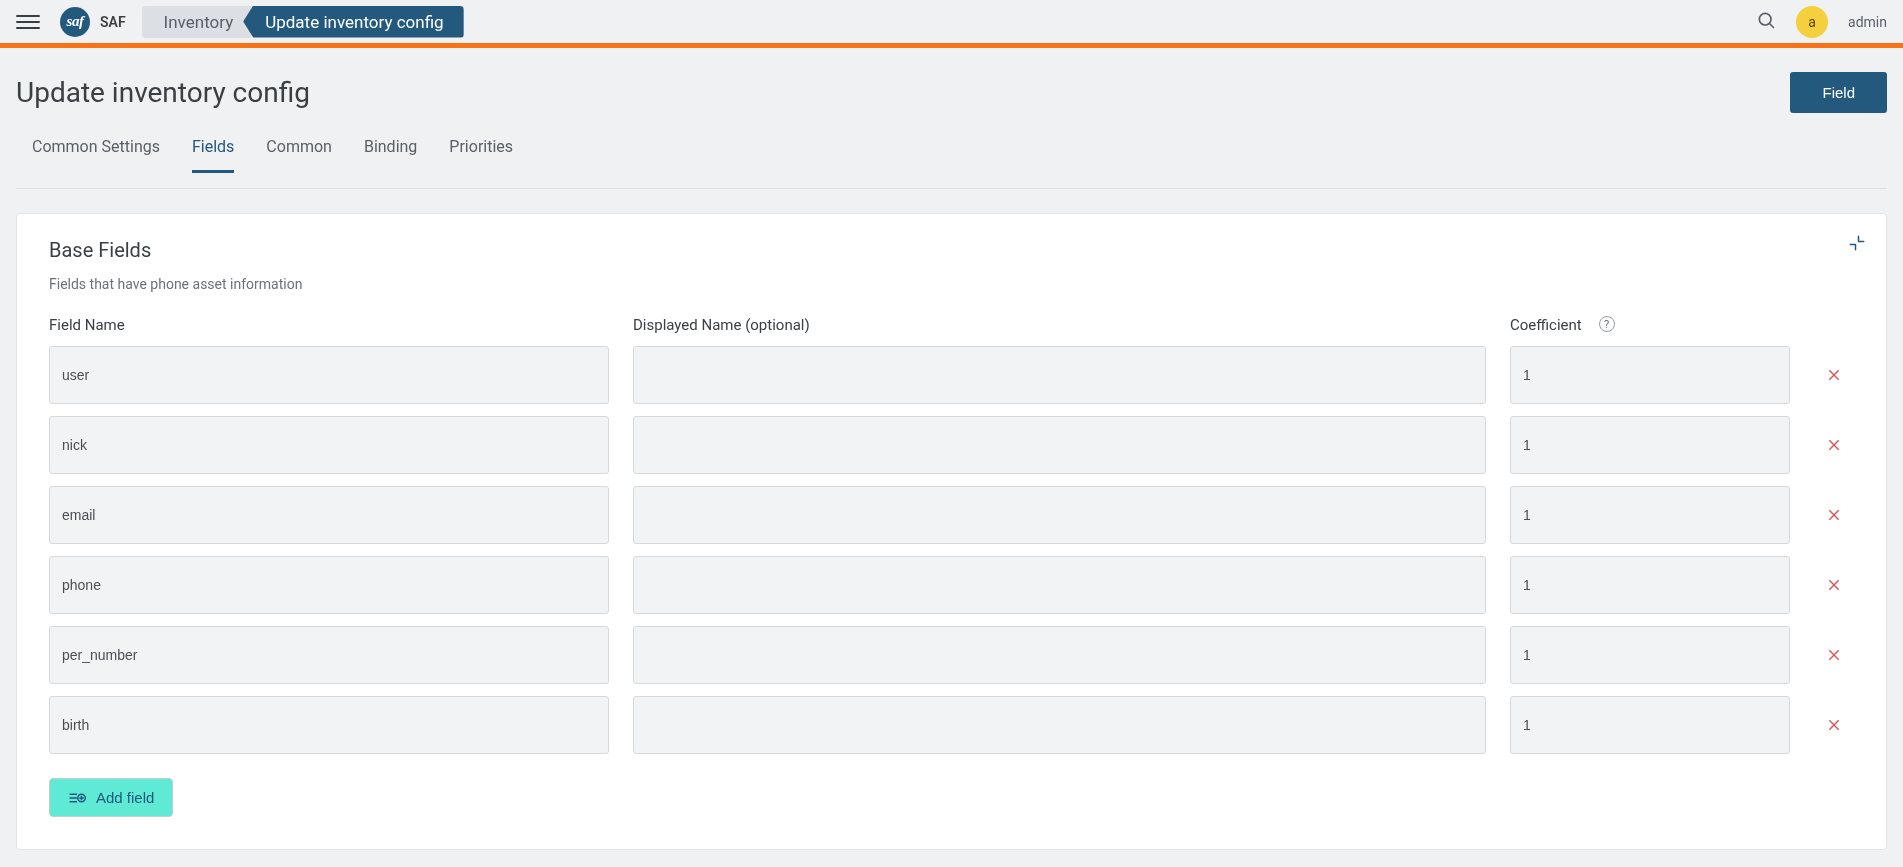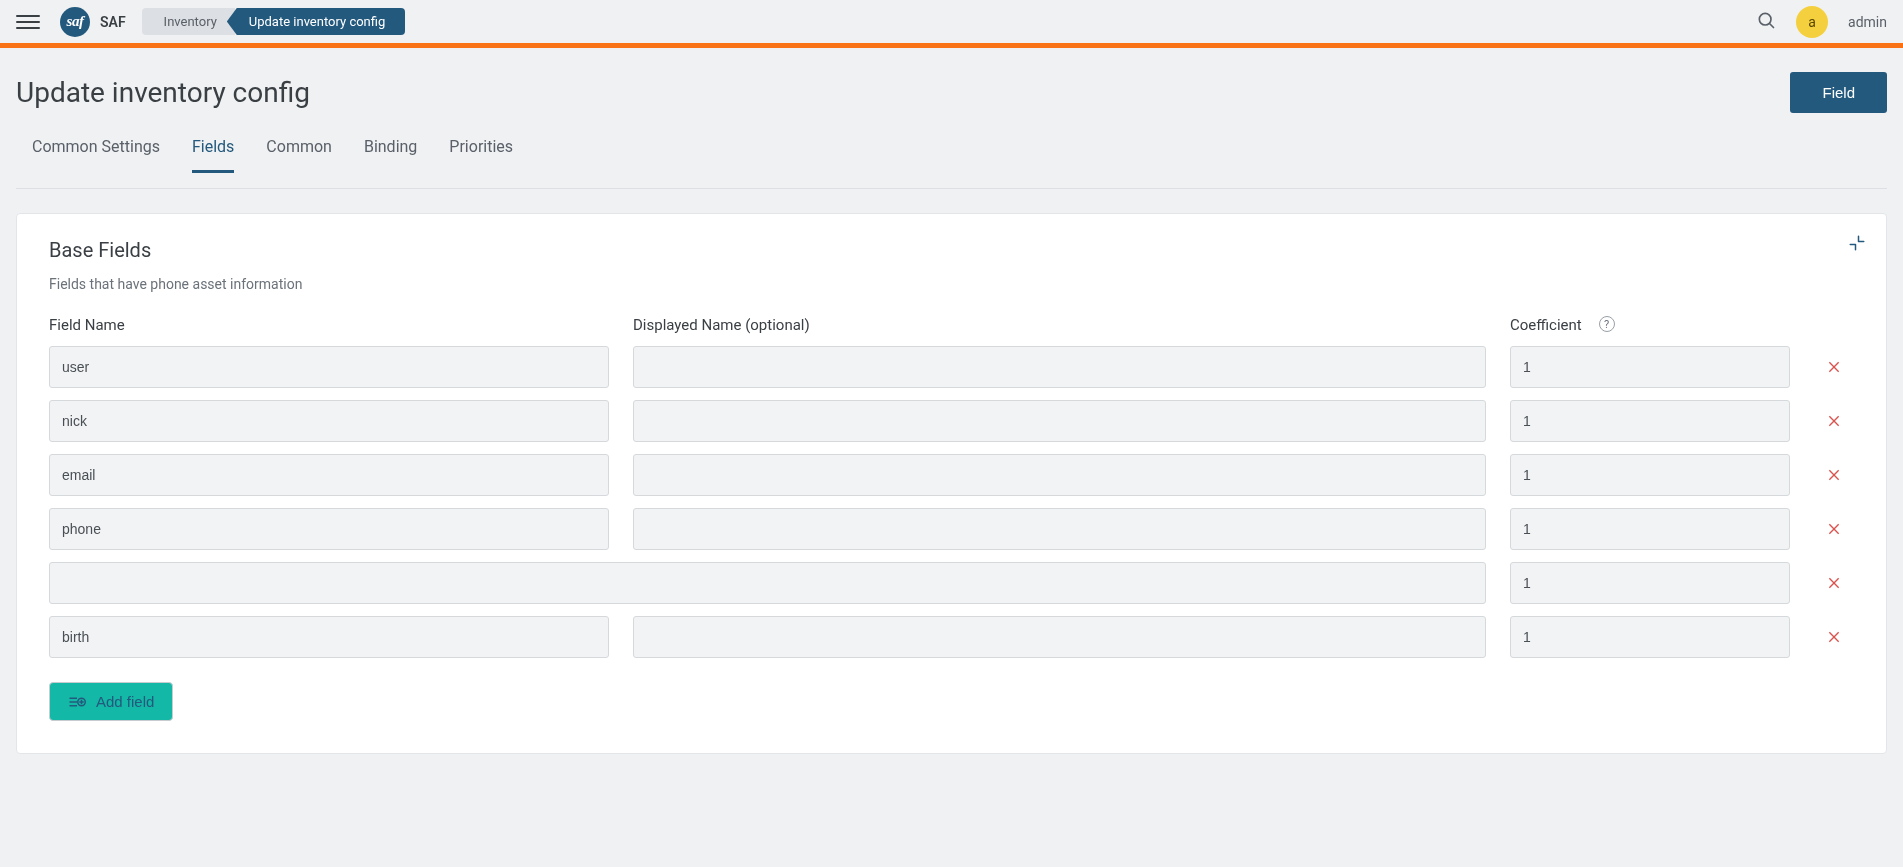--- a/index.html
+++ b/index.html
@@ -56,21 +56,21 @@
     color: #3a3f44;
     margin-right: 16px;
   }
   .breadcrumb {
     display: flex;
     align-items: center;
   }
   .crumb {
     position: relative;
     padding: 6px 18px 6px 22px;
-    font-size: 13px;
+    font-size: 17px;
   }
   .crumb-inactive {
     background: #dcdfe3;
     color: #5a6069;
     border-radius: 4px 0 0 4px;
   }
   .crumb-active {
     background: #24597e;
     color: #fff;
     margin-left: -8px;
@@ -181,21 +181,21 @@
   }
 
   .field-row {
     display: flex;
     gap: 24px;
     margin-top: 12px;
     align-items: center;
   }
   .field-row input {
     width: 100%;
-    height: 42px;
+    height: 58px;
     padding: 0 12px;
     background: #f2f3f4;
     border: 1px solid #d6d9dc;
     border-radius: 3px;
     font-size: 14px;
     color: #4a4f55;
   }
 
   .delete-btn {
     width: 40px;
@@ -205,21 +205,21 @@
     cursor: pointer;
   }
   .delete-btn svg { width: 16px; height: 16px; stroke: #d9534f; stroke-width: 2; }
 
   .add-field-btn {
     margin-top: 24px;
     display: inline-flex;
     align-items: center;
     gap: 10px;
     border: 1px solid #c8ccd0;
-    background: #14b8a6;
+    background: #5eead4;
     border-radius: 4px;
     padding: 10px 18px;
     color: #24597e;
     font-size: 15px;
     cursor: pointer;
   }
   .add-field-btn svg { width: 18px; height: 14px; stroke: #24597e; fill: #24597e; }
 </style>
 </head>
 <body>
@@ -355,20 +355,23 @@
     <div class="col-del">
       <div class="delete-btn">
         <svg viewBox="0 0 24 24" fill="none">
           <line x1="5" y1="5" x2="19" y2="19"></line>
           <line x1="19" y1="5" x2="5" y2="19"></line>
         </svg>
       </div>
     </div>
       </div>
       <div class="field-row">
+    <div class="col-name">
+      <input type="text" value="per_number" style="">
+    </div>
     <div class="col-disp">
       <input type="text" value="" style="">
     </div>
     <div class="col-coef">
       <input type="text" value="1" style="">
     </div>
     <div class="col-del">
       <div class="delete-btn">
         <svg viewBox="0 0 24 24" fill="none">
           <line x1="5" y1="5" x2="19" y2="19"></line>

